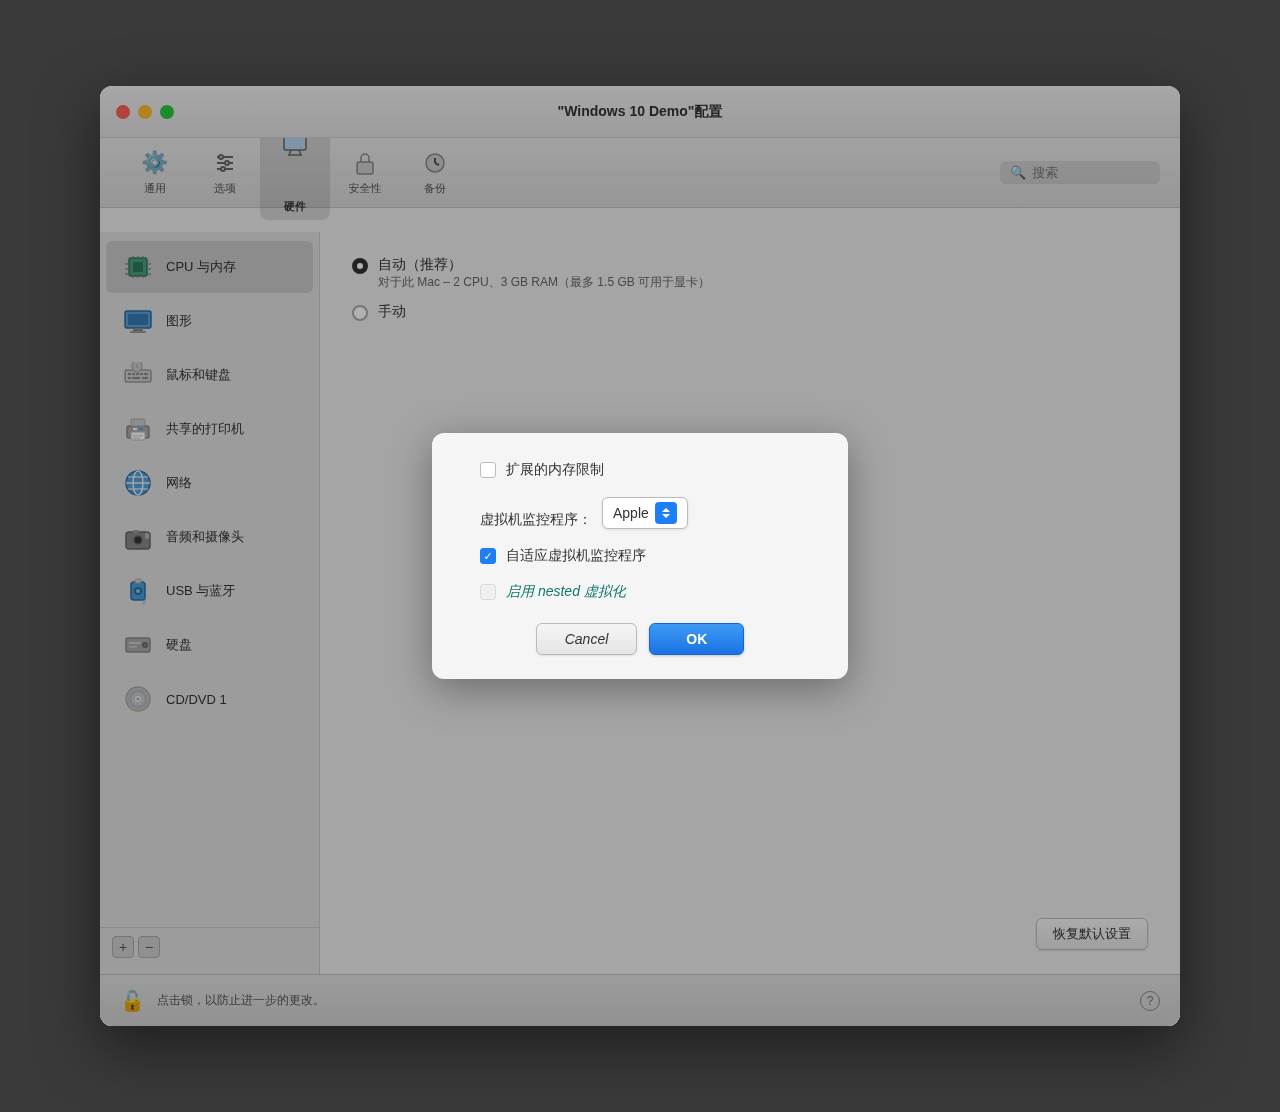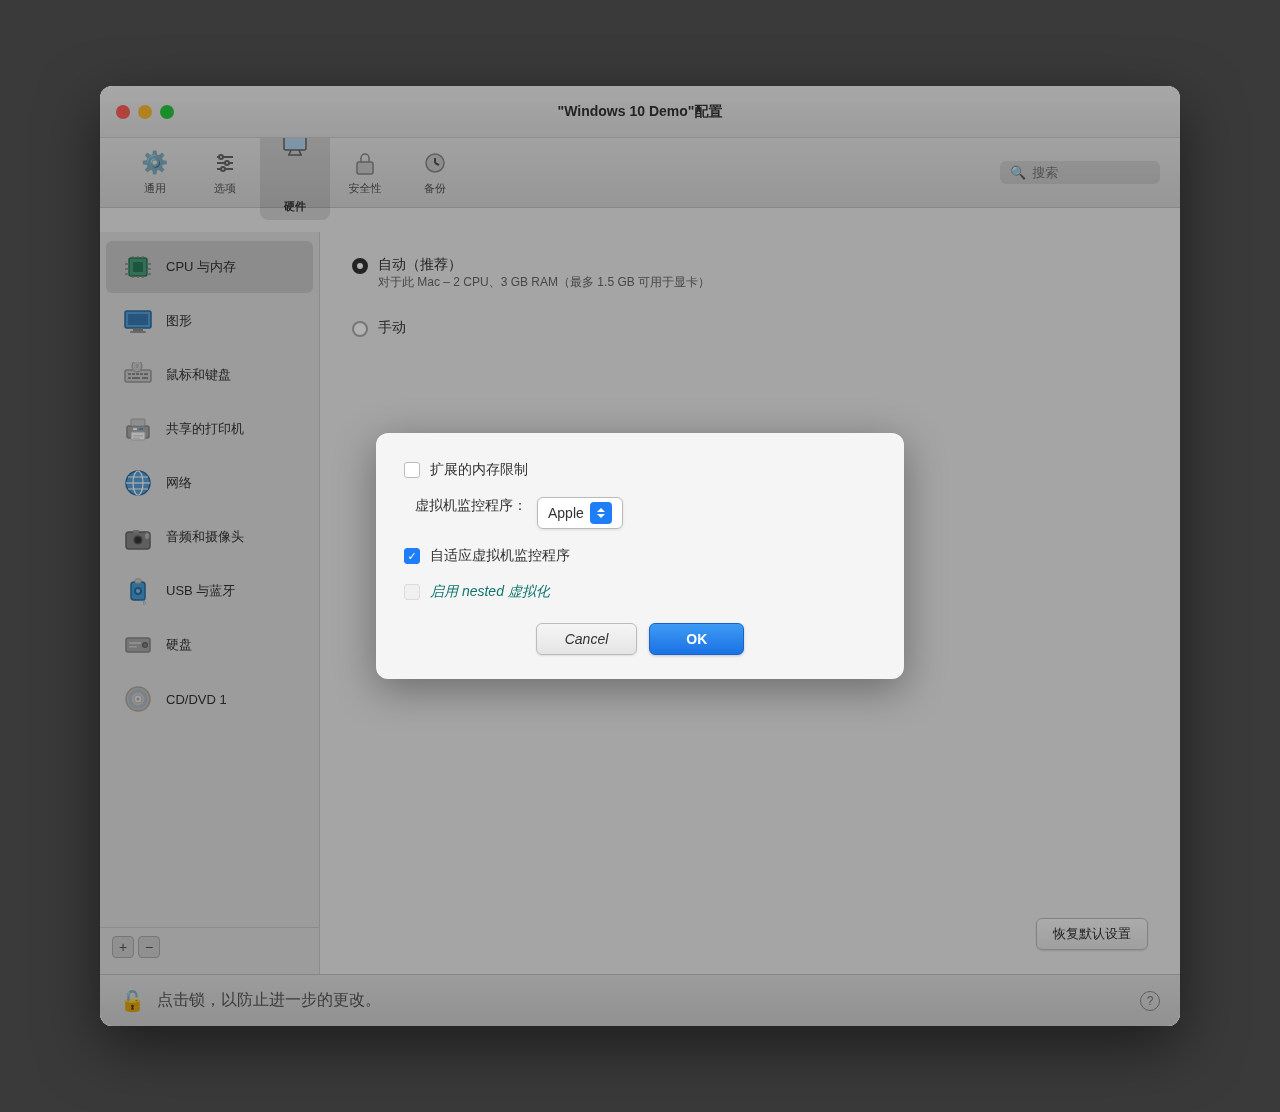--- a/index.html
+++ b/index.html
@@ -183,21 +183,21 @@
       color: #555;
     }
 
     
     .right-panel {
       flex: 1;
       padding: 24px 32px;
       overflow-y: auto;
       position: relative;
     }
-    .radio-group { display: flex; flex-direction: column; gap: 28px; }
+    .radio-group { display: flex; flex-direction: column; gap: 12px; }
     .radio-option { display: flex; align-items: flex-start; gap: 10px; }
     .radio-circle {
       width: 16px;
       height: 16px;
       border-radius: 50%;
       border: 2px solid #aaa;
       background: #fff;
       flex-shrink: 0;
       margin-top: 2px;
       position: relative;
@@ -242,21 +242,21 @@
       border-top: 1px solid #c0c0c0;
       display: flex;
       align-items: center;
       padding: 0 20px;
       gap: 12px;
     }
     .lock-icon-wrap {
       font-size: 20px;
     }
     .lock-text {
-      font-size: 16px;
+      font-size: 12px;
       color: #555;
     }
     .help-btn {
       margin-left: auto;
       width: 20px;
       height: 20px;
       border-radius: 50%;
       border: 1.5px solid #888;
       display: flex;
       align-items: center;
@@ -273,22 +273,22 @@
       background: rgba(0,0,0,0.3);
       display: flex;
       align-items: center;
       justify-content: center;
       z-index: 10;
       border-radius: 12px;
     }
     .modal {
       background: #f5f5f5;
       border-radius: 12px;
-      padding: 28px 28px 24px;
-      width: 528px;
+      padding: 28px 48px 24px;
+      width: 416px;
       box-shadow: 0 10px 40px rgba(0,0,0,0.35);
       display: flex;
       flex-direction: column;
       gap: 18px;
     }
     .modal-row {
       display: flex;
       align-items: center;
       gap: 10px;
     }
@@ -323,23 +323,22 @@
     .modal-text {
       font-size: 14px;
       color: #333;
     }
     .modal-text.disabled {
       color: #0f766e;
       font-style: italic;
     }
     .modal-select-row {
       display: flex;
-      align-items: flex-start;
+      align-items: flex-end;
       gap: 10px;
-      margin-left: 11px;
     }
     .modal-select-label {
       font-size: 14px;
       color: #333;
     }
     .modal-select {
       display: flex;
       align-items: center;
       background: #fff;
       border: 1px solid #bbb;

